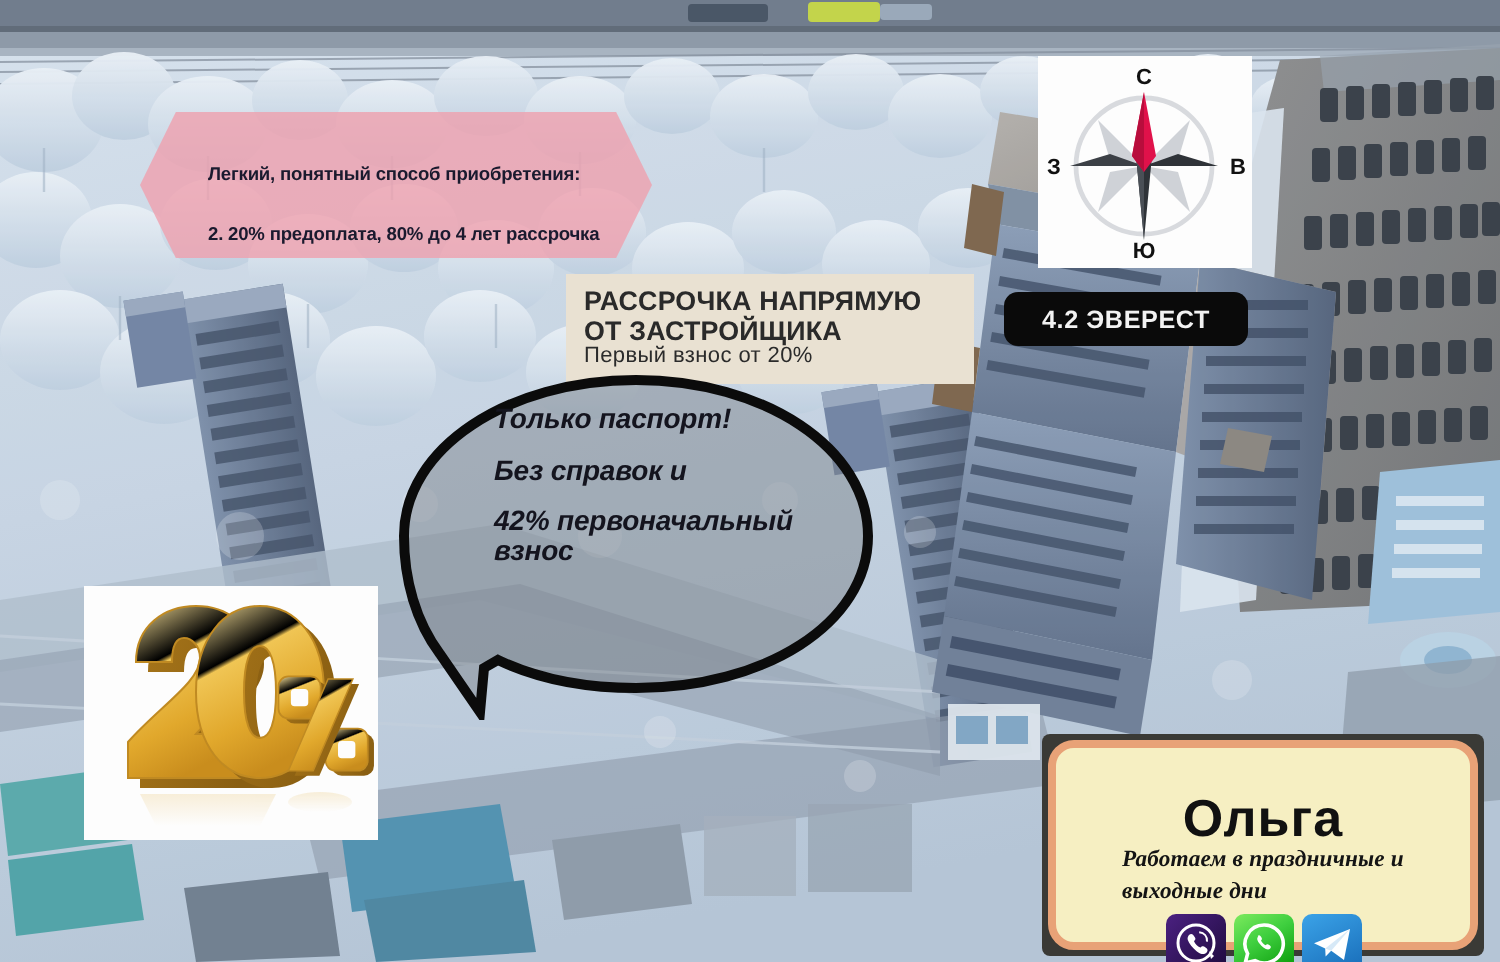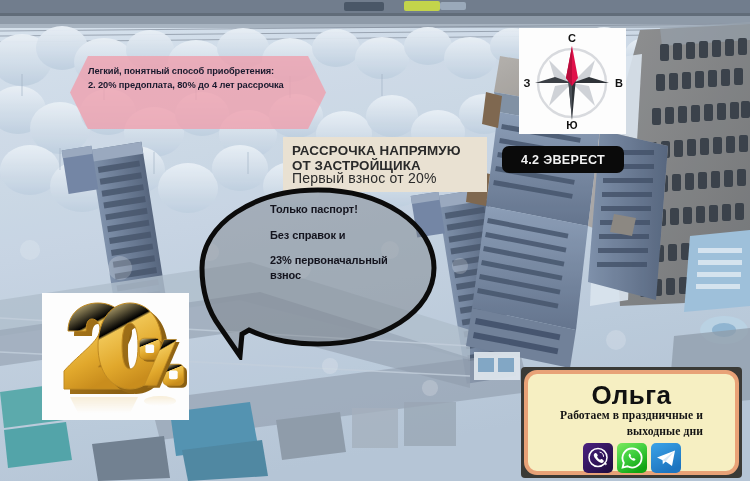--- a/index.html
+++ b/index.html
@@ -20,45 +20,46 @@
     position:absolute;left:70px;top:56px;width:256px;height:73px;
     background:rgba(239,160,174,0.80);
     -webkit-clip-path:polygon(7% 0,93% 0,100% 50%,93% 100%,7% 100%,0 50%);
     clip-path:polygon(7% 0,93% 0,100% 50%,93% 100%,7% 100%,0 50%);
   }
   .pink-text{
     position:absolute;left:88px;top:64px;width:244px;
     font-size:9.3px;font-weight:bold;color:#1a1a2e;line-height:14.2px;
     letter-spacing:-0.1px;white-space:nowrap;
   }
-  .pink-text div{margin:0;padding:0;}
+  .pink-text div{margin:16px;padding:0;}
 
   
   .beige-box{
     position:absolute;left:283px;top:137px;width:204px;height:55px;
     background:#e9e1d2;
   }
   .beige-l1{
     position:absolute;left:292px;top:143px;width:200px;
     font-size:13.4px;font-weight:bold;color:#2a2a2a;line-height:15px;
     letter-spacing:0.1px;white-space:nowrap;
   }
   .beige-l2{
     position:absolute;left:292px;top:169px;width:200px;
-    font-size:14px;font-weight:400;color:#2b2b2b;line-height:18px;
+    font-size:11px;font-weight:400;color:#2b2b2b;line-height:18px;
     letter-spacing:0.2px;white-space:nowrap;
   }
 
   
   .bubble-wrap{position:absolute;left:196px;top:184px;width:244px;height:176px;}
   .bubble-wrap svg{display:block;width:244px;height:176px;}
   .bubble-text{
-    position:absolute;left:270px;top:202px;width:175px;
-    font-size:11px;font-weight:bold;color:#14141e;line-height:14.5px;
+    position:absolute;left:247px;top:202px;width:175px;
+    font-size:14px;font-weight:bold;color:#14141e;line-height:14.5px;
     letter-spacing:-0.1px;
+    font-style:italic;
   }
   .bubble-text .gap{height:11px;}
   .bubble-text .nw{white-space:nowrap;}
 
   
   .everest{
     position:absolute;left:502px;top:146px;width:122px;height:27px;
     background:#0a0a0a;border-radius:7px;
     display:flex;align-items:center;justify-content:center;
   }
@@ -84,30 +85,30 @@
   
   .contact-card{
     position:absolute;left:521px;top:367px;width:221px;height:111px;
     background:#3a3a36;padding:3px;box-sizing:border-box;
     border-radius:4px;
   }
   .contact-inner{
     width:100%;height:100%;box-sizing:border-box;
     border:4px solid #e8a277;border-radius:13px;background:#f6efc2;
     display:flex;flex-direction:column;align-items:center;
-    padding-top:7px;box-sizing:border-box;
+    padding-top:21px;box-sizing:border-box;
   }
   .contact-name{
     font-size:26px;font-weight:bold;color:#111;letter-spacing:0.5px;
     line-height:28px;font-family:"Liberation Sans",sans-serif;
   }
   .contact-sub{
     font-family:"Liberation Serif",serif;font-weight:bold;
-    font-size:11.6px;color:#141414;text-align:right;line-height:16px;
-    margin-top:-1px;letter-spacing:0.1px;
+    font-size:11.6px;color:#141414;text-align:left;line-height:16px;
+    margin-top:-1px;letter-spacing:0.1px;font-style:italic;
   }
   .msgr-row{display:flex;gap:4px;margin-top:3px;}
   .msgr{width:30px;height:30px;border-radius:6px;display:block;}
   .msgr svg{display:block;width:30px;height:30px;}
 </style>
 </head>
 <body>
 
 <div id="stage">
 
@@ -457,21 +458,21 @@
                L46 150 L44 172 L24 143
                C12 127 6 106 6 84
                C6 40 58 6 122 6 Z" fill="rgba(120,126,132,0.45)" stroke="#0b0b0b" stroke-width="5"></path>
     </svg>
   </div>
   <div class="bubble-text">
     <div class="nw">Только паспорт!</div>
     <div class="gap"></div>
     <div class="nw">Без справок и</div>
     <div class="gap"></div>
-    <div class="nw">23% первоначальный</div>
+    <div class="nw">42% первоначальный</div>
     <div class="nw">взнос</div>
   </div>
 
   <div class="compass-card">
     <svg viewBox="0 0 107 106" aria-hidden="true">
       <g>
         <circle cx="53" cy="55" r="34" fill="none" stroke="#d8dade" stroke-width="2.4"></circle>
 
         <polygon points="53,55 30,32 36,52" fill="#cfd2d7"></polygon>
         <polygon points="53,55 76,32 70,52" fill="#cfd2d7"></polygon>

